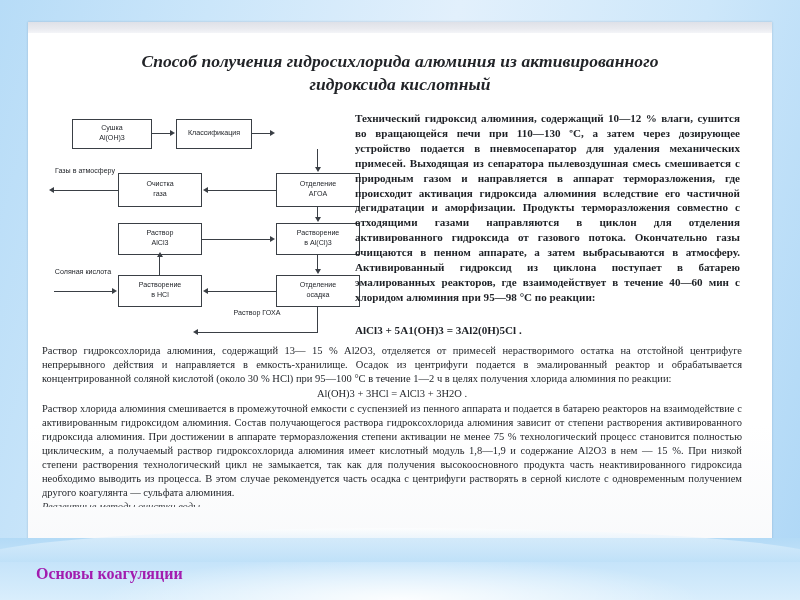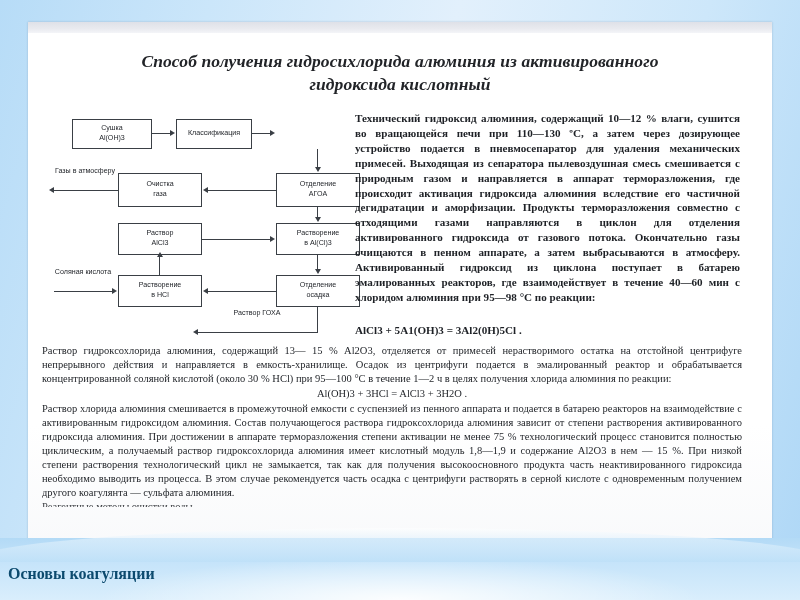--- a/index.html
+++ b/index.html
@@ -172,20 +172,21 @@
   }
   .bottom-block p { margin: 0; }
   .bottom-block .formula-center {
     text-align: center;
     margin: 1px 0 1px 0;
   }
   .bottom-block .clipped {
     overflow: hidden;
     height: 7px;
     opacity: 0.88;
+    font-style: italic;
   }
 
   
   .green-caption {
     position: absolute;
     left: 8px;
     bottom: 17px;
     font-family: "Liberation Serif", "DejaVu Serif", serif;
     font-size: 16px;
     font-weight: bold;
@@ -318,13 +319,13 @@
       <p class="formula-center">Al(OH)3 + 3HCl = AlCl3 + 3H2O .</p>
       <p>Раствор хлорида алюминия смешивается в промежуточной емкости с суспензией из пенного аппарата и подается в батарею реакторов на взаимодействие с активированным гидроксидом алюминия. Состав получающегося раствора гидроксохлорида алюминия зависит от степени растворения активированного гидроксида алюминия. При достижении в аппарате терморазложения степени активации не менее 75 % технологический процесс становится полностью циклическим, а получаемый раствор гидроксохлорида алюминия имеет кислотный модуль 1,8—1,9 и содержание Al2O3 в нем — 15 %. При низкой степени растворения технологический цикл не замыкается, так как для получения высокоосновного продукта часть неактивированного гидроксида необходимо выводить из процесса. В этом случае рекомендуется часть осадка с центрифуги растворять в серной кислоте с одновременным получением другого коагулянта — сульфата алюминия.</p>
       <p class="clipped">Реагентные методы очистки воды</p>
     </div>
 
   </div>
 </div>
 
 <div class="bottom-sweep"></div>
 
-<div class="green-caption" style="color: #0c4a6e;">Основы коагуляции</div>
+<div class="green-caption" style="color: #a21caf; margin-left: 28px;">Основы коагуляции</div>
 
 </body></html>

